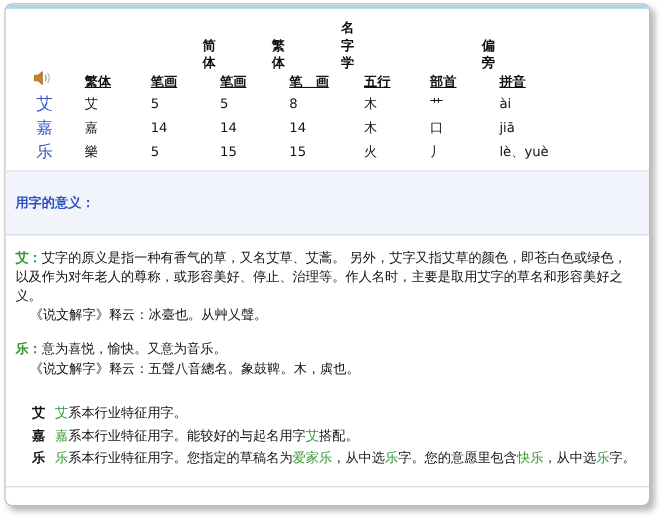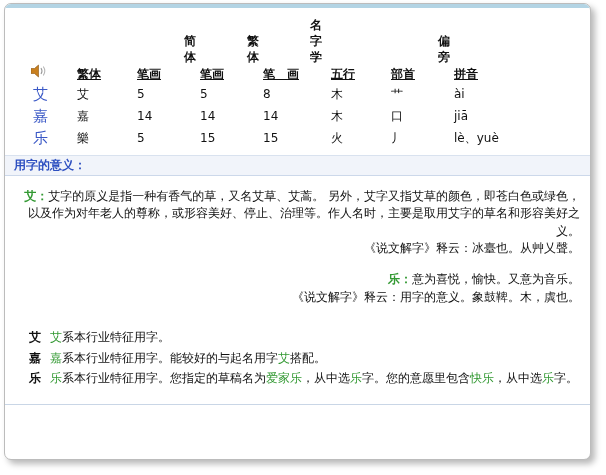--- a/index.html
+++ b/index.html
@@ -32,26 +32,26 @@
   .col-p    { width:110px; }
   .hd-top   { display:block; text-decoration:none;margin-left:47px; }
   .hd-un    { text-decoration:underline; }
   .name-char { color:#3a58c6; font-size:15px; line-height:20px; }
   .pron-cell { line-height:20px; }
   .spk { display:inline-block; margin-left:10px; }
 
   
   .band {
     background:#f1f4fa; color:#2d4fc0; font-weight:bold;
-    padding:1px 9px; border-top:1px solid #d9e2ef; border-bottom:1px solid #ccd8ea;
+    padding:20px 9px; border-top:1px solid #d9e2ef; border-bottom:1px solid #ccd8ea;
   }
 
   
   .meaning { padding:4px 10px 2px 9px; }
-  .entry { margin:8px 0 14px 0; line-height:1.45;text-align:right; }
+  .entry { margin:8px 0 14px 0; line-height:1.45; }
   .lead { color:#339933; font-weight:bold; }
   .shuowen { padding-left:13px; }
 
   
   .summary { padding:8px 10px 4px 0; }
   .srow { display:flex; line-height:1.55; margin:2px 0; }
   .slabel { flex:0 0 36px; text-align:right; font-weight:bold; white-space:nowrap; }
   .slabel.lab-black { color:#111; }
   .stext { flex:1; padding-left:9px; }
   .c-green { color:#339933; }
@@ -121,21 +121,21 @@
 
     <div class="meaning">
       <div class="entry">
         <div><span class="lead">艾：</span><span>艾字的原义是指一种有香气的草，又名艾草、艾蒿。 另外，艾字又指艾草的颜色，即苍白色或绿色，以及作为对年老人的尊称，或形容美好、停止、治理等。作人名时，主要是取用艾字的草名和形容美好之义。</span></div>
         <div class="shuowen">《说文解字》释云：冰臺也。从艸乂聲。</div>
       </div>
       <div class="entry">
       </div>
       <div class="entry" style="margin-bottom:10px">
         <div><span class="lead">乐：</span><span>意为喜悦，愉快。又意为音乐。</span></div>
-        <div class="shuowen">《说文解字》释云：用字的意义。象鼓鞞。木，虡也。</div>
+        <div class="shuowen">《说文解字》释云：五聲八音總名。象鼓鞞。木，虡也。</div>
       </div>
     </div>
 
 
     <div class="summary">
       <div class="srow">
         <span class="slabel lab-black">艾</span>
         <span class="stext"><span class="c-green">艾</span><span>系本行业特征用字。</span></span>
       </div>
       <div class="srow">

